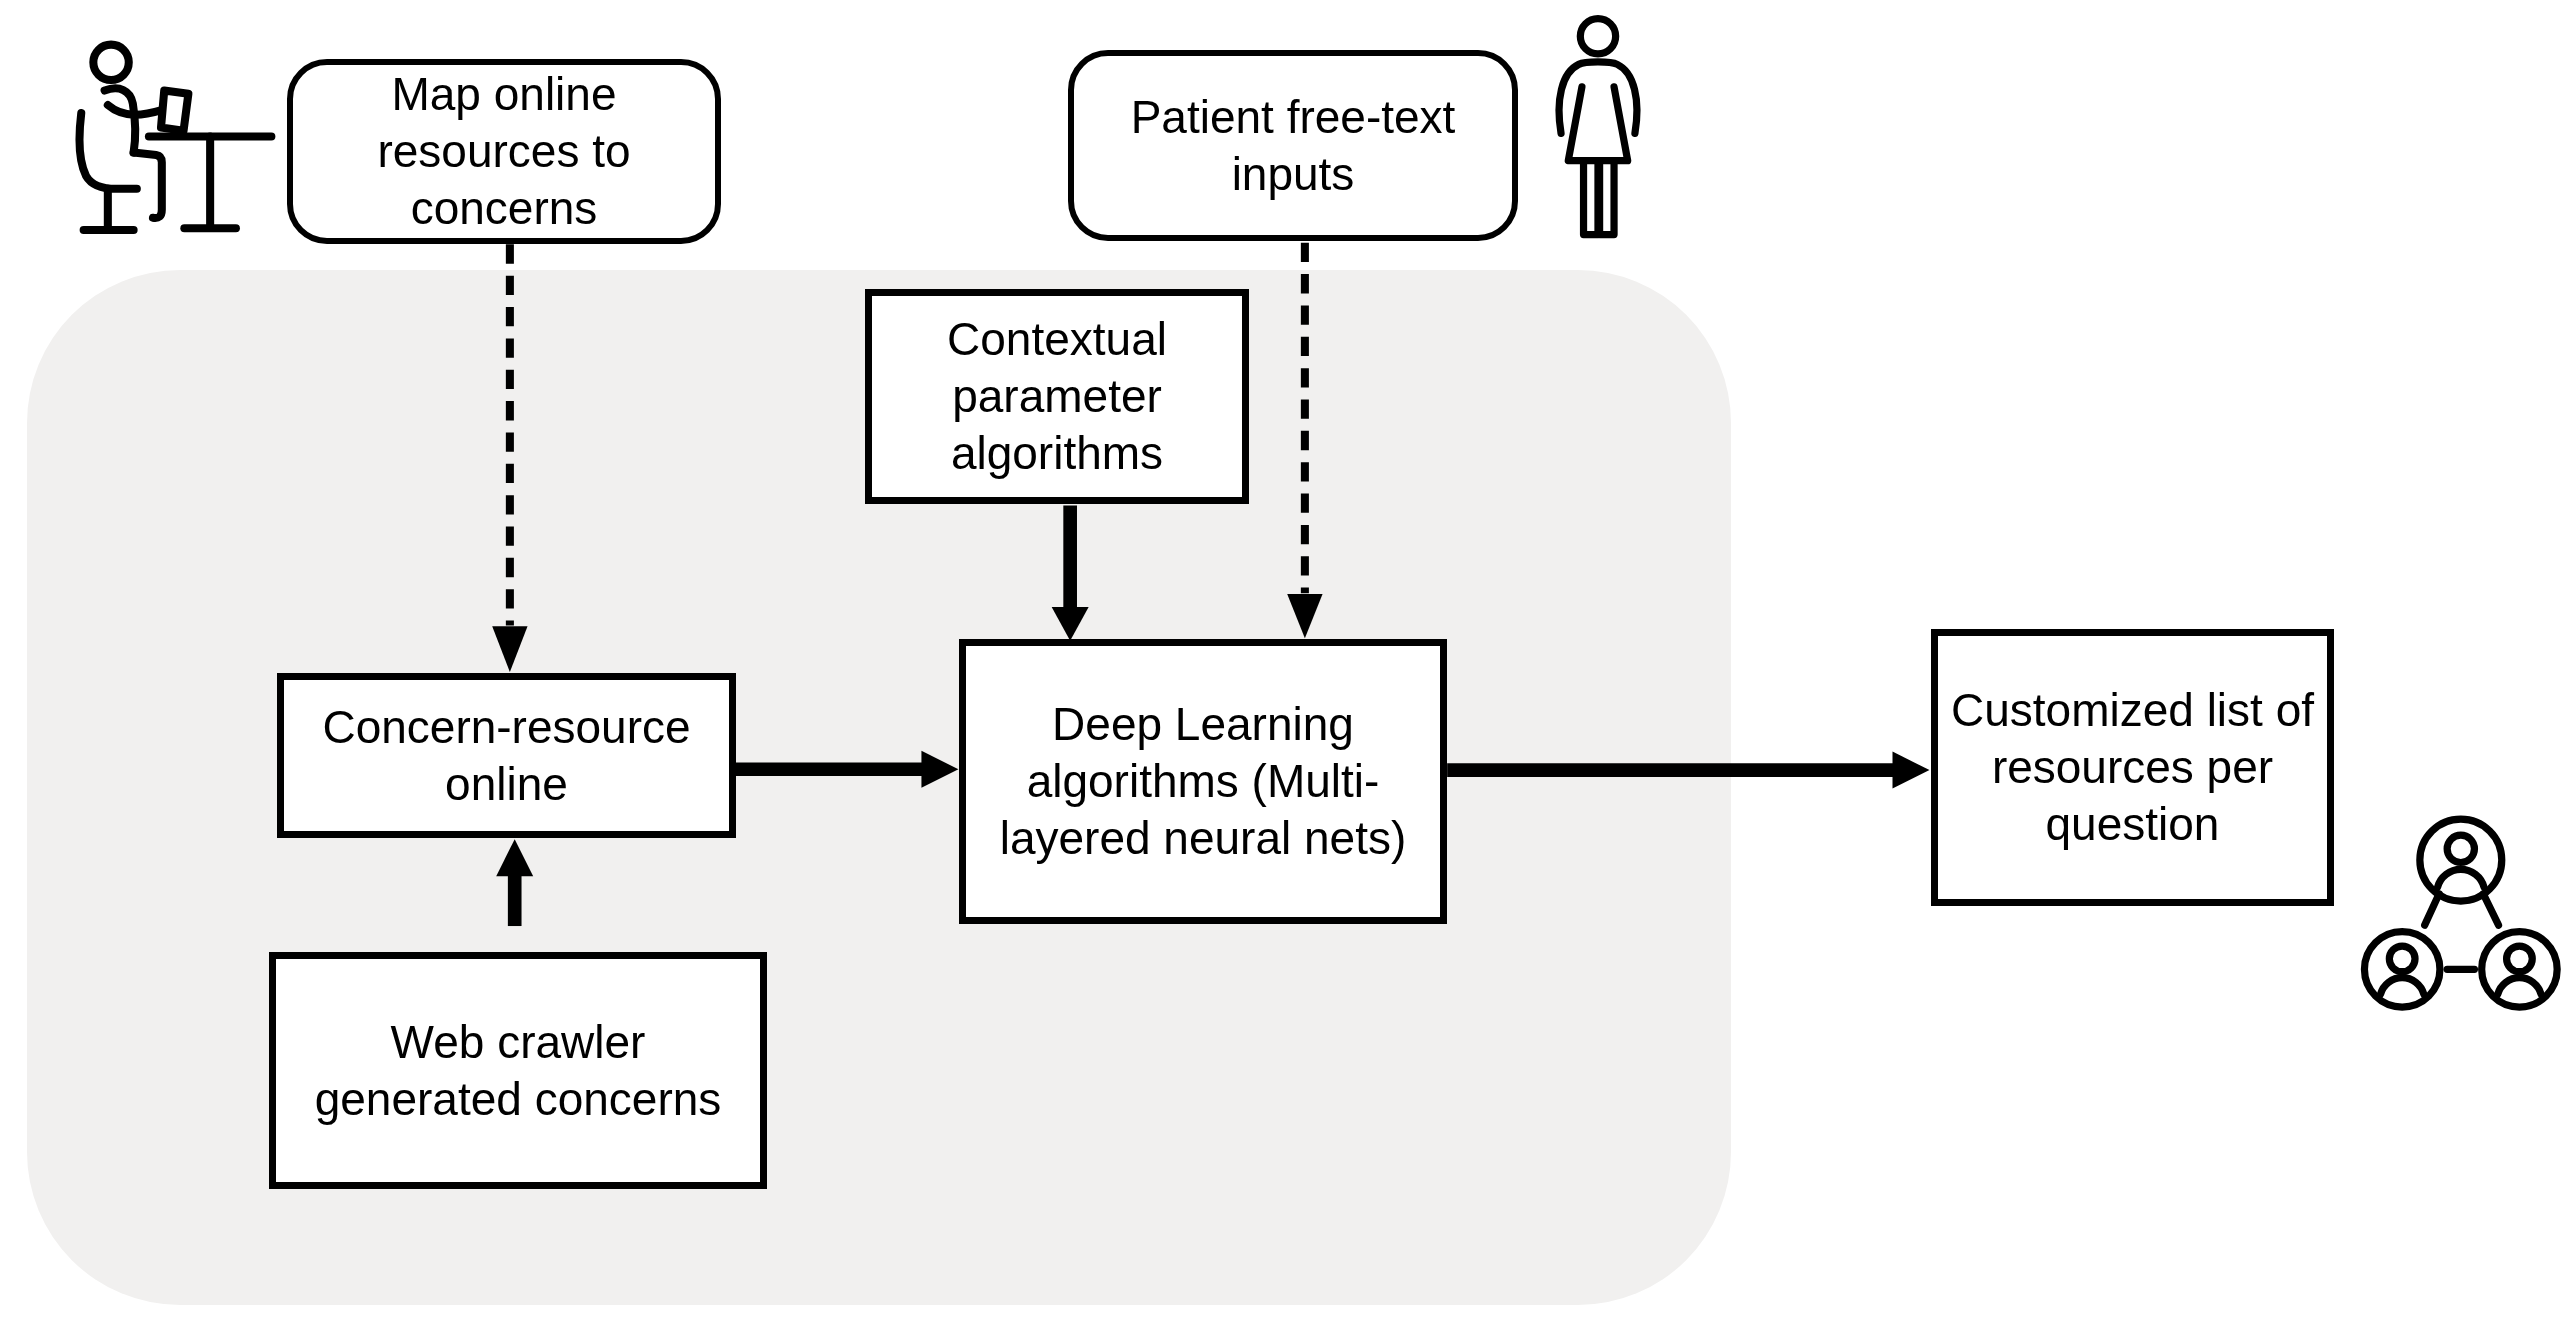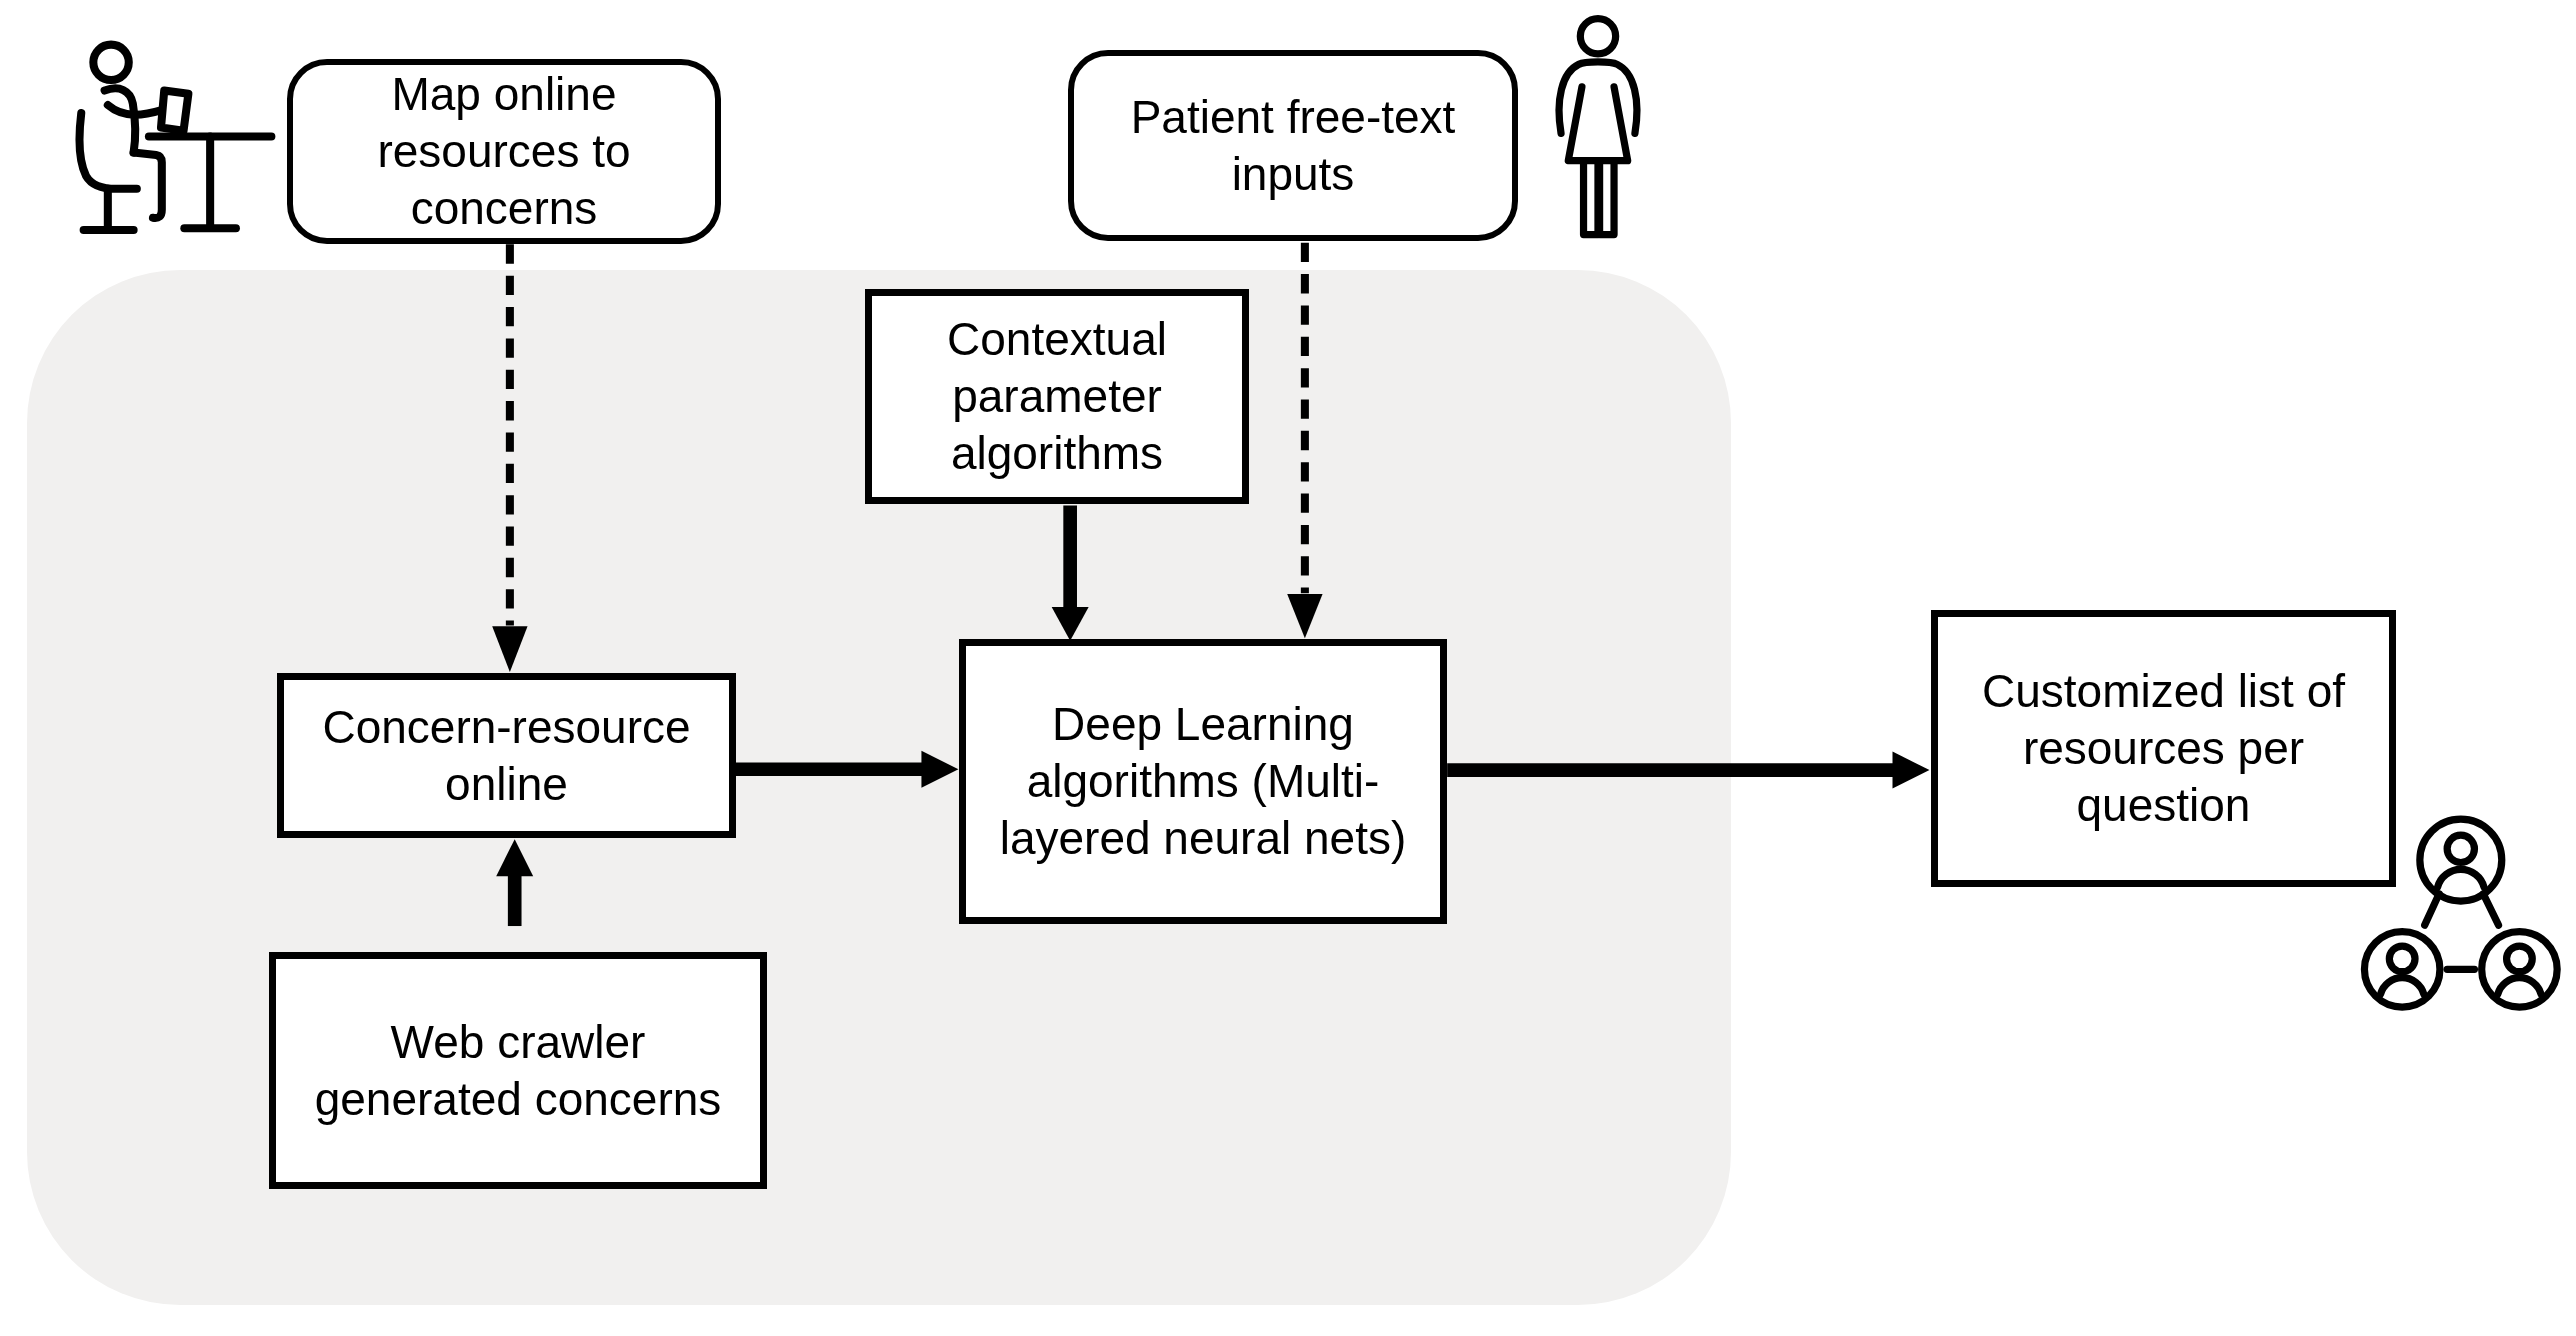--- a/index.html
+++ b/index.html
@@ -42,21 +42,21 @@
   .node.rounded {
     border-width: 6.4px;
     border-radius: 40px;
   }
   #node-map-online      { left: 287px;  top: 59px;   width: 434px; height: 185px; }
   #node-patient-inputs  { left: 1068px; top: 50px;   width: 450px; height: 191px; }
   #node-contextual      { left: 865px; top: 289px;  width: 384px; height: 215px; }
   #node-matrix          { left: 277px;  top: 673px;  width: 459px; height: 165px; }
   #node-deep-learning   { left: 959px; top: 639px;  width: 488px; height: 285px; }
   #node-web-crawler     { left: 269px;  top: 952px; width: 498px; height: 237px; }
-  #node-customized      { left: 1931px; top: 610px;  width: 465px; height: 277px; }
+  #node-customized      { left: 1931px; top: 629px;  width: 403px; height: 277px; }
 
   .overlay, .icon-svg {
     position: absolute;
     pointer-events: none;
   }
   .overlay { left: 0; top: 0; }
   #icon-person-desk   { left: 74px;   top: 39px;   }
   #icon-patient-woman { left: 1545px; top: 13px;   }
   #icon-user-network  { left: 2354px; top: 810px; }
 

